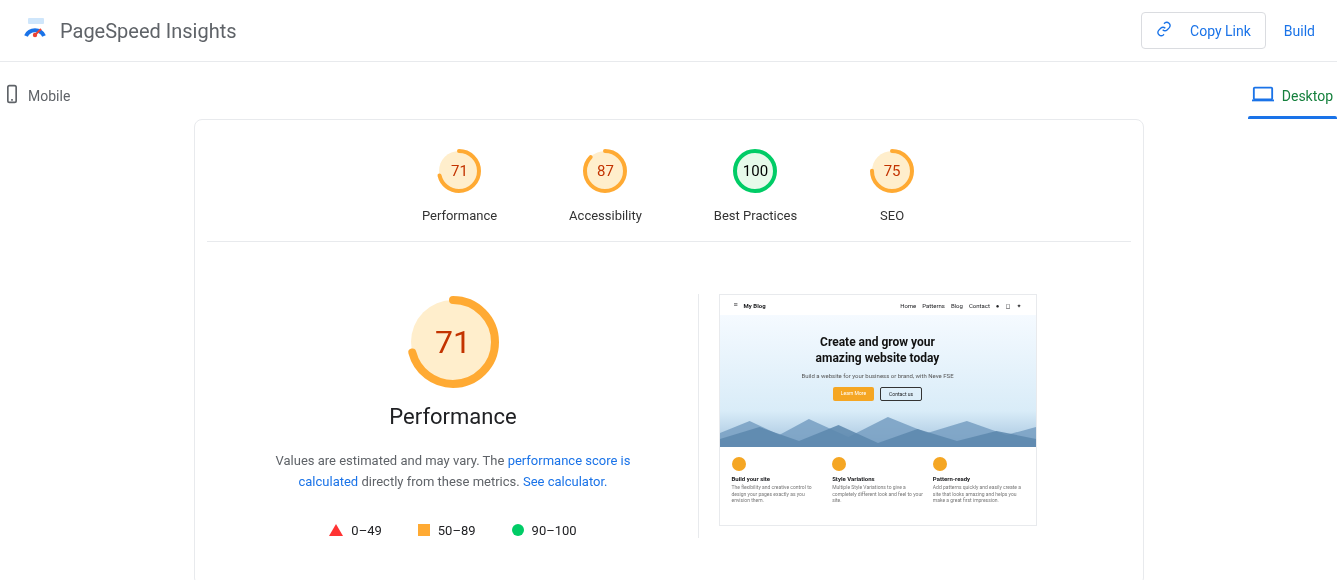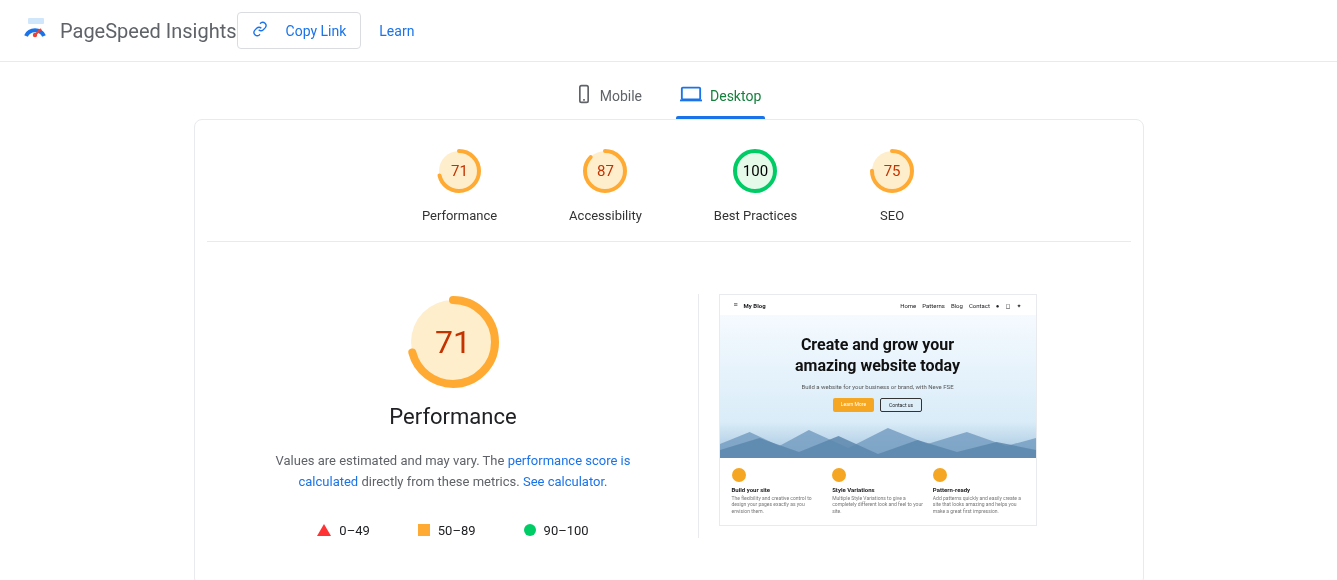--- a/index.html
+++ b/index.html
@@ -1,58 +1,58 @@
 <!DOCTYPE html>
 <html><head>
 <meta charset="utf-8">
 <style>
   *{box-sizing:border-box;margin:0;padding:0}
   body{font-family:Roboto,Arial,sans-serif;color:#202124;background:#fff;font-size:14px}
-  .header{display:flex;align-items:center;padding:12px 22px;border-bottom:1px solid #e8eaed}
+  .header{display:flex;align-items:center;justify-content:space-between;padding:12px 22px;border-bottom:1px solid #e8eaed}
   .brand{display:flex;align-items:center;gap:12px}
   .brand-title{font-size:20px;color:#5f6368;font-weight:400}
   .header-actions{display:flex;align-items:center;gap:18px}
   .copy-link{display:flex;align-items:center;gap:18px;border:1px solid #dadce0;border-radius:4px;padding:8px 14px;color:#1a73e8;font-size:14px;cursor:pointer;background:#fff}
   .docs{color:#1a73e8;font-size:14px;cursor:pointer}
-  .tabs{display:flex;justify-content:center;gap:30px;padding:14px 0 0}
+  .tabs{display:flex;justify-content:space-between;gap:30px;padding:14px 0 0}
   .tab{display:flex;align-items:center;gap:8px;color:#5f6368;font-size:14px;padding:8px 4px 12px;cursor:pointer;position:relative}
   .tab.active{color:#15803d}
   .tab.active::after{content:"";position:absolute;left:0;right:0;bottom:0;height:3px;background:#1a73e8;border-radius:2px 2px 0 0}
   .card{width:950px;margin:0 auto;border:1px solid #e8eaed;border-radius:8px;padding:24px 0 47px}
   .gauges{display:flex;justify-content:center;gap:72px;padding:4px 0 18px}
   .gauge-item{display:flex;flex-direction:column;align-items:center;gap:14px;cursor:pointer}
   .gauge-small{width:46px;height:46px;position:relative}
   .gauge-small svg{transform:rotate(-90deg)}
   .gauge-small .val{position:absolute;inset:0;display:flex;align-items:center;justify-content:center;font-size:15px;font-weight:400}
   .gauge-label{font-size:13px;color:#333}
   .divider{height:1px;background:#e8eaed;margin:0 12px}
   .main-row{display:flex;padding:52px 34px 0}
   .left-col{flex:0 0 470px;display:flex;flex-direction:column;align-items:center;text-align:center;border-right:1px solid #e8eaed;margin-right:20px;padding-right:20px}
   .gauge-big{width:96px;height:96px;position:relative;margin-bottom:14px}
   .gauge-big svg{transform:rotate(-90deg)}
   .gauge-big .val{position:absolute;inset:0;display:flex;align-items:center;justify-content:center;font-size:32px;color:#c33300}
   .perf-title{font-size:22px;margin-bottom:22px;font-weight:400}
   .perf-desc{font-size:13px;color:#5f6368;line-height:1.6;max-width:400px}
   .perf-desc a{color:#1a73e8;text-decoration:none}
-  .legend{display:flex;justify-content:center;gap:48px;margin-top:30px;font-size:13px;color:#202124}
+  .legend{display:flex;justify-content:center;gap:36px;margin-top:30px;font-size:13px;color:#202124}
   .legend-item{display:flex;align-items:center;gap:8px}
   .tri{width:0;height:0;border-left:7px solid transparent;border-right:7px solid transparent;border-bottom:12px solid #f33}
   .sq{width:12px;height:12px;background:#fa3}
   .circ{width:12px;height:12px;border-radius:50%;background:#0c6}
   .orange-fill{fill:#ffeecc}
   .orange-stroke{stroke:#fa3}
   .orange-text{color:#c33300}
   .green-fill{fill:#e6faea}
   .green-stroke{stroke:#0c6}
   .green-text{color:#000000}
   .preview{width:318px;height:232px;border:1px solid #e8eaed;background:#fff;font-size:7px;overflow:hidden;position:relative}
   .pv-top{display:flex;justify-content:space-between;align-items:center;padding:6px 14px;font-size:6px}
   .pv-nav{display:flex;gap:6px;align-items:center}
   .pv-hero{background:linear-gradient(#f5faff,#d9ecf8);text-align:center;padding:20px 10px 10px}
-  .pv-h1{font-size:16px;font-weight:700;color:#111;line-height:1.3}
+  .pv-h1{font-size:12px;font-weight:700;color:#111;line-height:1.3}
   .pv-sub{font-size:6px;color:#555;margin:6px 0 8px}
   .pv-btns{display:flex;justify-content:center;gap:6px}
   .pv-b1{background:#f5a623;color:#fff;font-size:5px;padding:3px 8px;border-radius:2px}
   .pv-b2{border:1px solid #333;font-size:5px;padding:3px 8px;border-radius:2px}
   .pv-mtn{height:36px;background:linear-gradient(to top,#89abc9 0%,#b8d3e8 40%,#d9ecf8 100%);position:relative;overflow:hidden}
   .pv-feat{display:flex;padding:10px 12px;gap:10px;background:#fff}
   .pv-col{flex:1;font-size:5px}
   .pv-ic{width:14px;height:14px;border-radius:50%;background:#f5a623;margin-bottom:4px}
   .pv-t{font-weight:700;margin-bottom:2px;font-size:6px}
   .pv-d{color:#777;line-height:1.3}
@@ -76,21 +76,21 @@
   <div class="header-actions">
     <div class="copy-link">
       <span>
         <svg width="16" height="16" viewBox="0 0 24 24" fill="none" stroke="#1a73e8" stroke-width="2">
             <path d="M10 13a5 5 0 0 0 7 0l3-3a5 5 0 0 0-7-7l-1 1"></path>
             <path d="M14 11a5 5 0 0 0-7 0l-3 3a5 5 0 0 0 7 7l1-1"></path>
           </svg>
       </span>
       <span>Copy Link</span>
     </div>
-    <span class="docs">Learn</span>
+    <span class="docs">Build</span>
   </div>
 </div>
 
 <div class="tabs">
   <div class="tab">
     <span>
       <svg width="16" height="20" viewBox="0 0 16 24" fill="none" stroke="#5f6368" stroke-width="2">
           <rect x="3" y="2" width="10" height="20" rx="2"></rect>
           <line x1="7" y1="19" x2="9" y2="19"></line>
         </svg>

